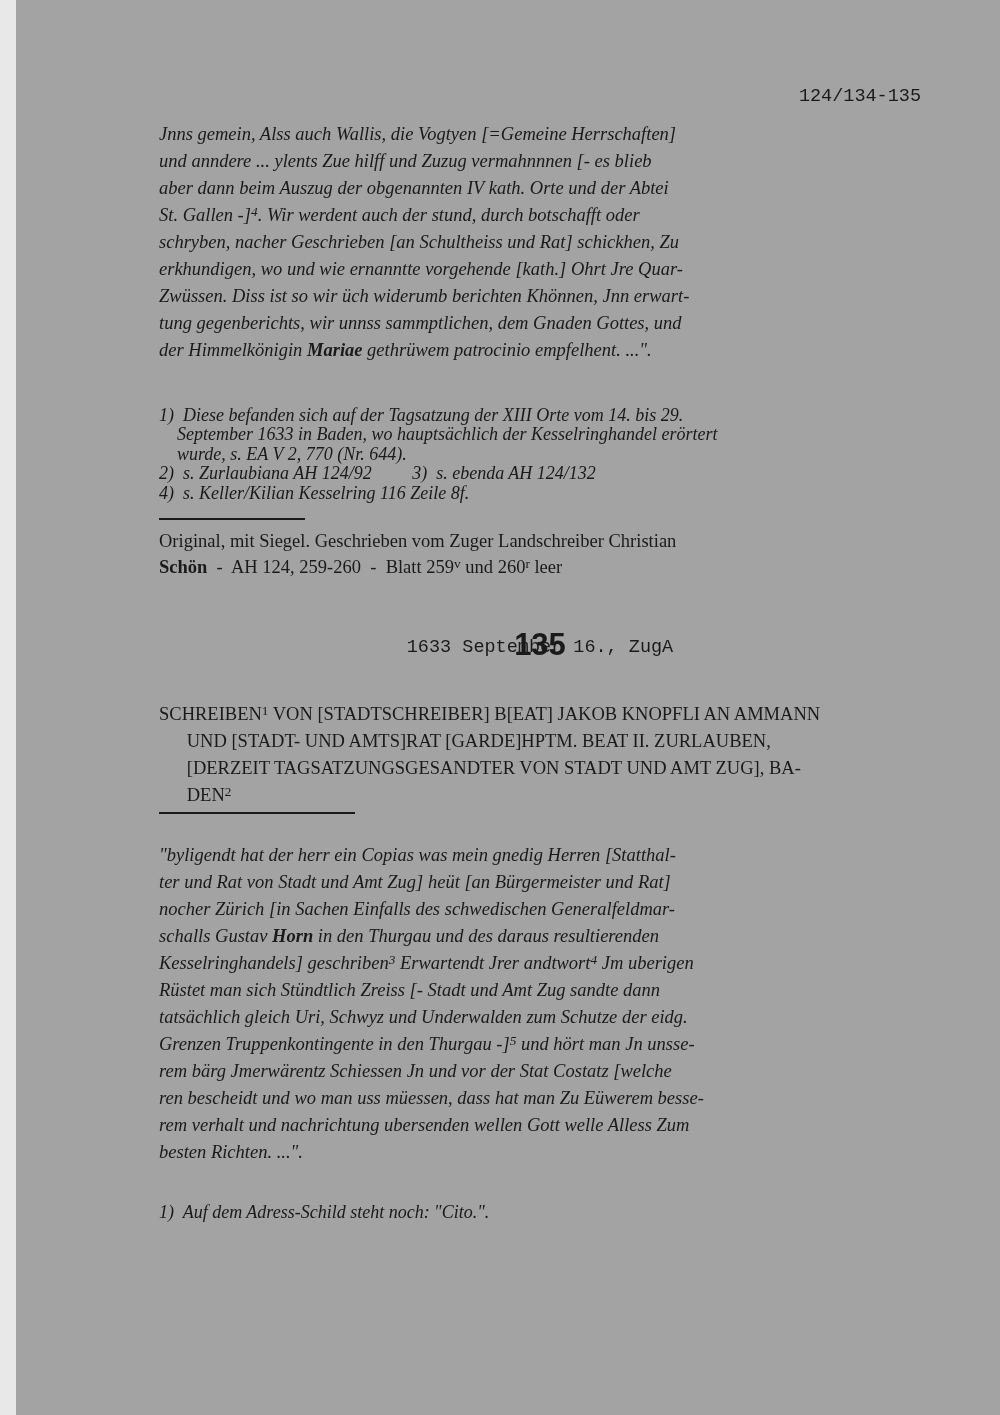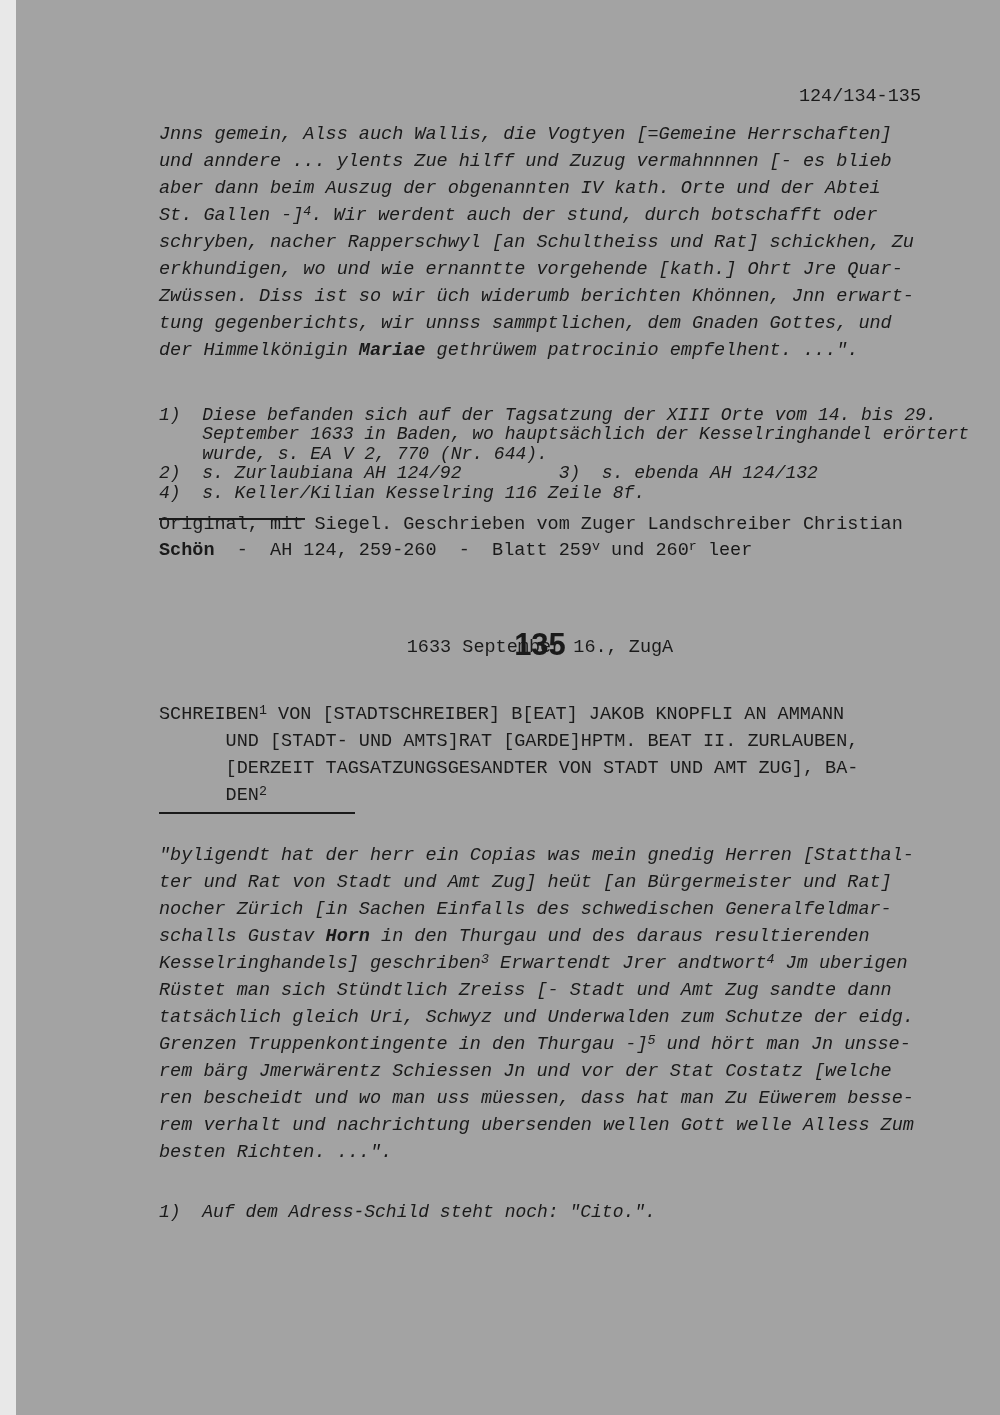--- a/index.html
+++ b/index.html
@@ -13,35 +13,35 @@
     margin-left: 16px;
   }
   .mono {
     font-family: "Liberation Mono", "DejaVu Sans Mono", monospace;
     font-size: 18.5px;
     color: #1a1a1a;
   }
   .it { font-style: italic; }
   .fn { font-size: 18px; }
   .block { position: absolute; left: 143px; }
-  .tl { white-space: pre; line-height: 27px; }
+  .tl { white-space: pre; line-height: 27px; font-family: Liberation Serif, serif; }
   .fn .tl { line-height: 19.4px; }
   .prov .tl { line-height: 26px; }
   .b { font-weight: bold; }
   sup { font-size: 0.72em; line-height: 0; vertical-align: 0.38em; }
 
   .pageno {
     position: absolute; top: 86px; left: 143px; width: 762px;
     text-align: right;
   }
   .para1 { top: 121px; }
   .fn1 { top: 406px; }
   .rule { position: absolute; left: 143px; height: 2px; background: #1a1a1a; }
   .rule1 { top: 518px; width: 146px; }
-  .prov { top: 512px; }
+  .prov { top: 528px; }
   .docnum {
     position: absolute; top: 627px; left: 143px; width: 762px;
     text-align: center;
     font-family: "Liberation Sans", sans-serif;
     font-weight: bold; font-size: 31px; color: #1a1a1a;
   }
   .dateline {
     position: absolute; top: 637px; left: 143px; width: 762px;
     display: flex; justify-content: center;
   }
@@ -55,21 +55,21 @@
 
 <div class="page">
 
   <div class="pageno mono">124/134-135</div>
 
   <section class="block para1 mono it">
       <div class="tl"><span>Jnns gemein, Alss auch Wallis, die Vogtyen [=Gemeine Herrschaften]</span></div>
       <div class="tl"><span>und anndere ... ylents Zue hilff und Zuzug vermahnnnen [- es blieb</span></div>
       <div class="tl"><span>aber dann beim Auszug der obgenannten IV kath. Orte und der Abtei</span></div>
       <div class="tl"><span>St. Gallen -]</span><sup>4</sup><span>. Wir werdent auch der stund, durch botschafft oder</span></div>
-      <div class="tl"><span>schryben, nacher Rapperschwyl [an Schultheiss und Rat] schickhen, Zu</span></div>
+      <div class="tl"><span>schryben, nacher Geschrieben [an Schultheiss und Rat] schickhen, Zu</span></div>
       <div class="tl"><span>erkhundigen, wo und wie ernanntte vorgehende [kath.] Ohrt Jre Quar-</span></div>
       <div class="tl"><span>Zwüssen. Diss ist so wir üch widerumb berichten Khönnen, Jnn erwart-</span></div>
       <div class="tl"><span>tung gegenberichts, wir unnss sammptlichen, dem Gnaden Gottes, und</span></div>
       <div class="tl"><span>der Himmelkönigin </span><span class="b">Mariae</span><span> gethrüwem patrocinio empfelhent. ...".</span></div>
     </section>
 
   <section class="block fn1 mono it fn">
       <div class="tl"><span>1)  Diese befanden sich auf der Tagsatzung der XIII Orte vom 14. bis 29.</span></div>
       <div class="tl"><span>    September 1633 in Baden, wo hauptsächlich der Kesselringhandel erörtert</span></div>
       <div class="tl"><span>    wurde, s. EA V 2, 770 (Nr. 644).</span></div>

